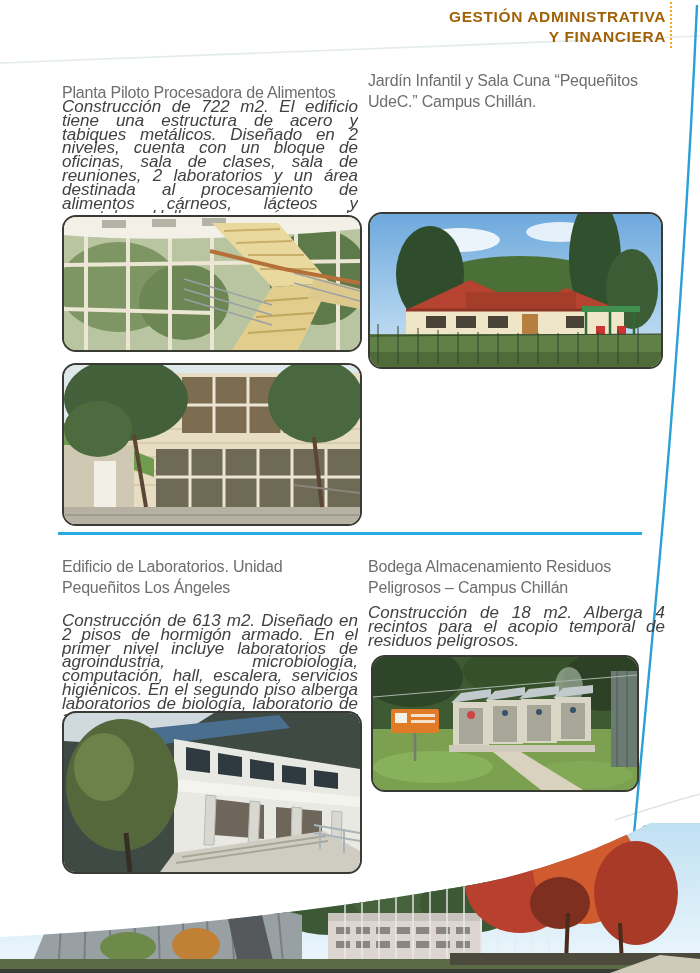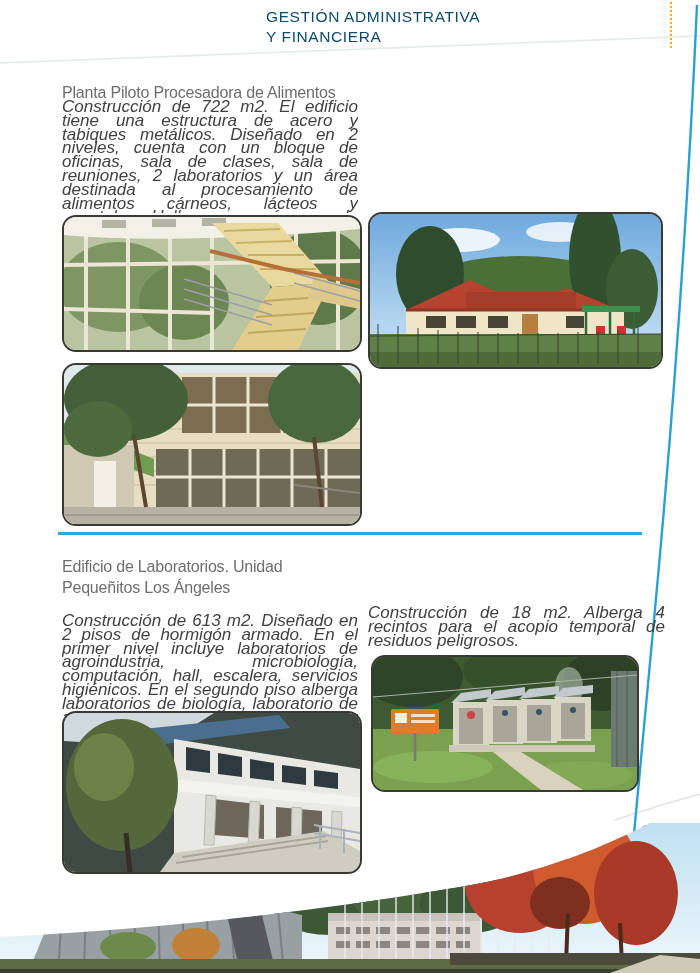--- a/index.html
+++ b/index.html
@@ -2,22 +2,22 @@
 <html><head>
 <meta charset="utf-8">
 <style>
   html,body{margin:0;padding:0;background:#ffffff;}
   .page{
     position:relative;width:700px;height:973px;background:#ffffff;
     overflow:hidden;font-family:"Liberation Sans",sans-serif;
   }
   
   .hdr{
-    position:absolute;left:266px;top:7px;width:400px;text-align:left;
-    color:#0c4a6e;font-size:15.5px;line-height:20px;letter-spacing:.6px;font-weight:400;
+    position:absolute;left:266px;top:7px;width:400px;text-align:right;
+    color:#a16207;font-size:15.5px;line-height:20px;letter-spacing:.6px;font-weight:700;
   }
   .dotted-rule{
     position:absolute;left:670px;top:2px;height:46px;width:0;
     border-right:2.5px dotted #f7a823;
   }
   
   .title{
     position:absolute;color:#6d6e70;font-size:16px;line-height:21px;font-weight:400;
     letter-spacing:-0.2px;
   }
@@ -58,20 +58,21 @@
   <div class="dotted-rule"></div>
 
   <div class="hdr">
     <div>GESTIÓN ADMINISTRATIVA</div>
     <div>Y FINANCIERA</div>
   </div>
 
   <div class="title" style="left:62px;top:82px;width:302px;">Planta Piloto Procesadora de Alimentos</div>
   <div class="body-text" style="left:62px;top:100px;width:296px;height:113px;">Construcción de 722 m2. El edificio tiene una estructura de acero y tabiques metálicos. Diseñado en 2 niveles, cuenta con un bloque de oficinas, sala de clases, sala de reuniones, 2 laboratorios y un área destinada al procesamiento de alimentos cárneos, lácteos y vegetales, Hall acceso, cámaras de frío y área de Servicio. Ubicado en el Centro Experimental Mackenna – Los Ángeles.</div>
 
+  <div class="title" style="left:368px;top:70px;width:300px;">Jardín Infantil y Sala Cuna “Pequeñitos UdeC.” Campus Chillán.</div>
 
   <div class="photo" style="left:62px;top:215px;width:296px;height:133px;" role="img" aria-label="interior-staircase-with-glass-walls">
     <svg width="296" height="133" viewBox="0 0 296 133">
       <rect width="296" height="133" fill="#b9c4a0"></rect>
       <ellipse cx="55" cy="70" rx="60" ry="45" fill="#7e9663"></ellipse>
       <ellipse cx="120" cy="85" rx="45" ry="38" fill="#6c8754"></ellipse>
       <ellipse cx="255" cy="60" rx="50" ry="48" fill="#5e7a4a"></ellipse>
       <g stroke="#ece6d4" stroke-width="4">
         <line x1="22" y1="0" x2="22" y2="133"></line>
           <line x1="64" y1="0" x2="64" y2="133"></line>
@@ -210,20 +211,21 @@
         <line x1="0" y1="122" x2="291" y2="120"></line>
       </g>
     </svg>
   </div>
 
   <div class="divider"></div>
 
   <div class="title" style="left:62px;top:556px;width:300px;">Edificio de Laboratorios. Unidad Pequeñitos Los Ángeles</div>
   <div class="body-text" style="left:62px;top:606px;width:296px;height:102px;margin-top:8px;">Construcción de 613 m2. Diseñado en 2 pisos de hormigón armado. En el primer nivel incluye laboratorios de agroindustria, microbiología, computación, hall, escalera, servicios higiénicos. En el segundo piso alberga laboratorios de biología, laboratorio de química, laboratorio de bioquímica y circulaciones.</div>
 
+  <div class="title" style="left:368px;top:556px;width:300px;">Bodega Almacenamiento Residuos Peligrosos – Campus Chillán</div>
   <div class="body-text" style="left:368px;top:606px;width:297px;height:44px;">Construcción de 18 m2. Alberga 4 recintos para el acopio temporal de residuos peligrosos.</div>
 
   <div class="photo" style="left:62px;top:711px;width:296px;height:159px;" role="img" aria-label="white-concrete-laboratory-building">
     <svg width="296" height="159" viewBox="0 0 296 159">
       <rect width="296" height="159" fill="#3f4a44"></rect>
       <polygon points="0,0 150,0 96,34 0,28" fill="#cfd9de"></polygon>
       <polygon points="60,18 215,2 226,15 76,34" fill="#4a6e8e"></polygon>
       <polygon points="110,26 296,56 296,150 110,150" fill="#e9e9e4"></polygon>
       <g fill="#2e3a40">
         <polygon points="122,34 146,38 146,60 122,57"></polygon>

